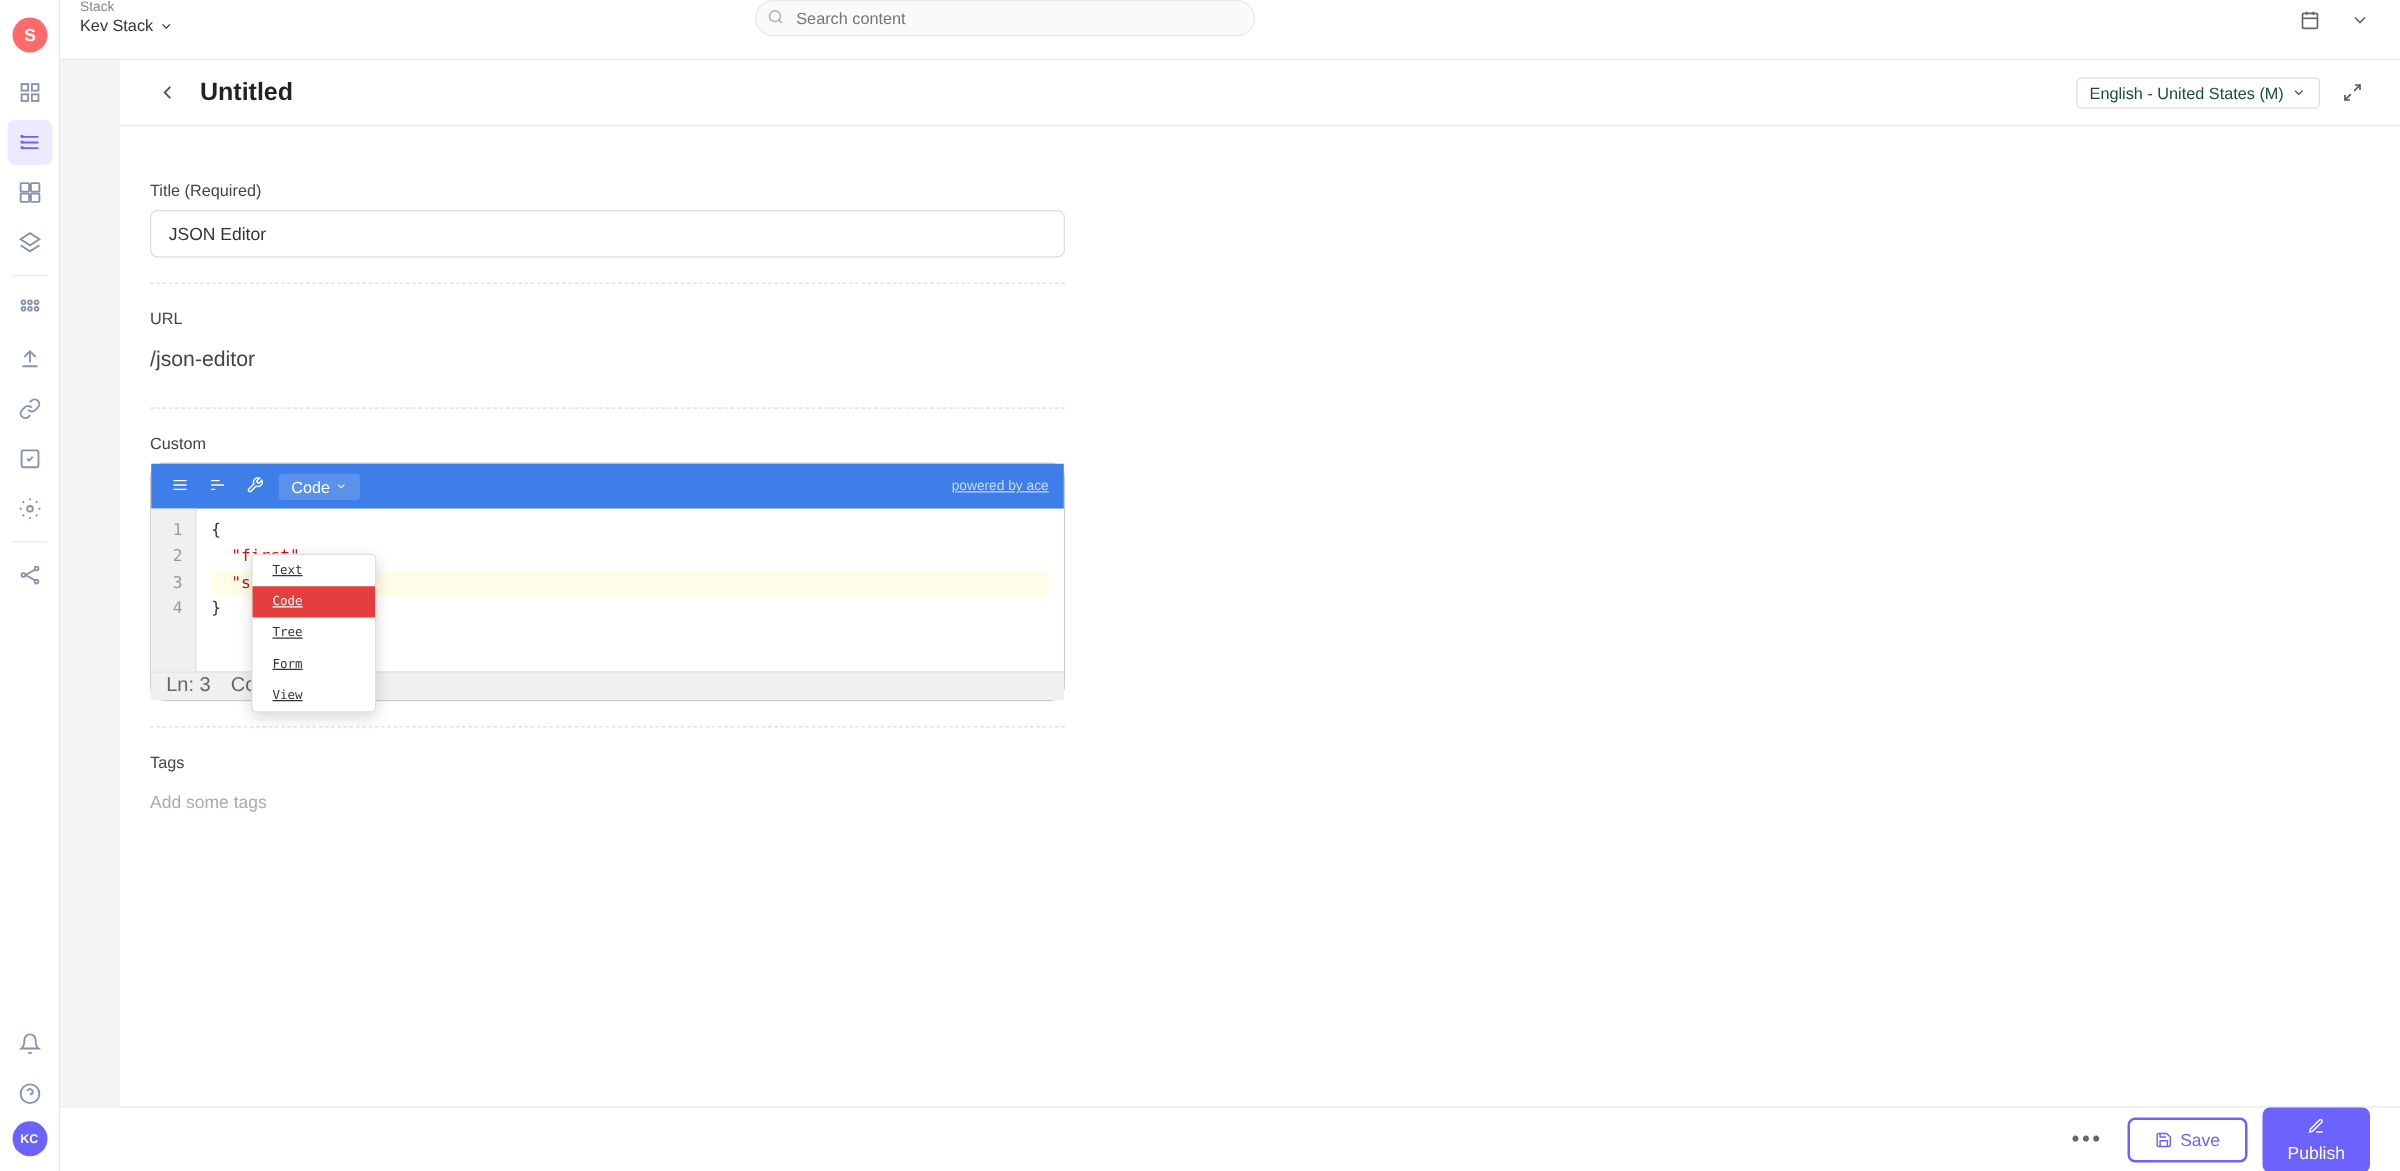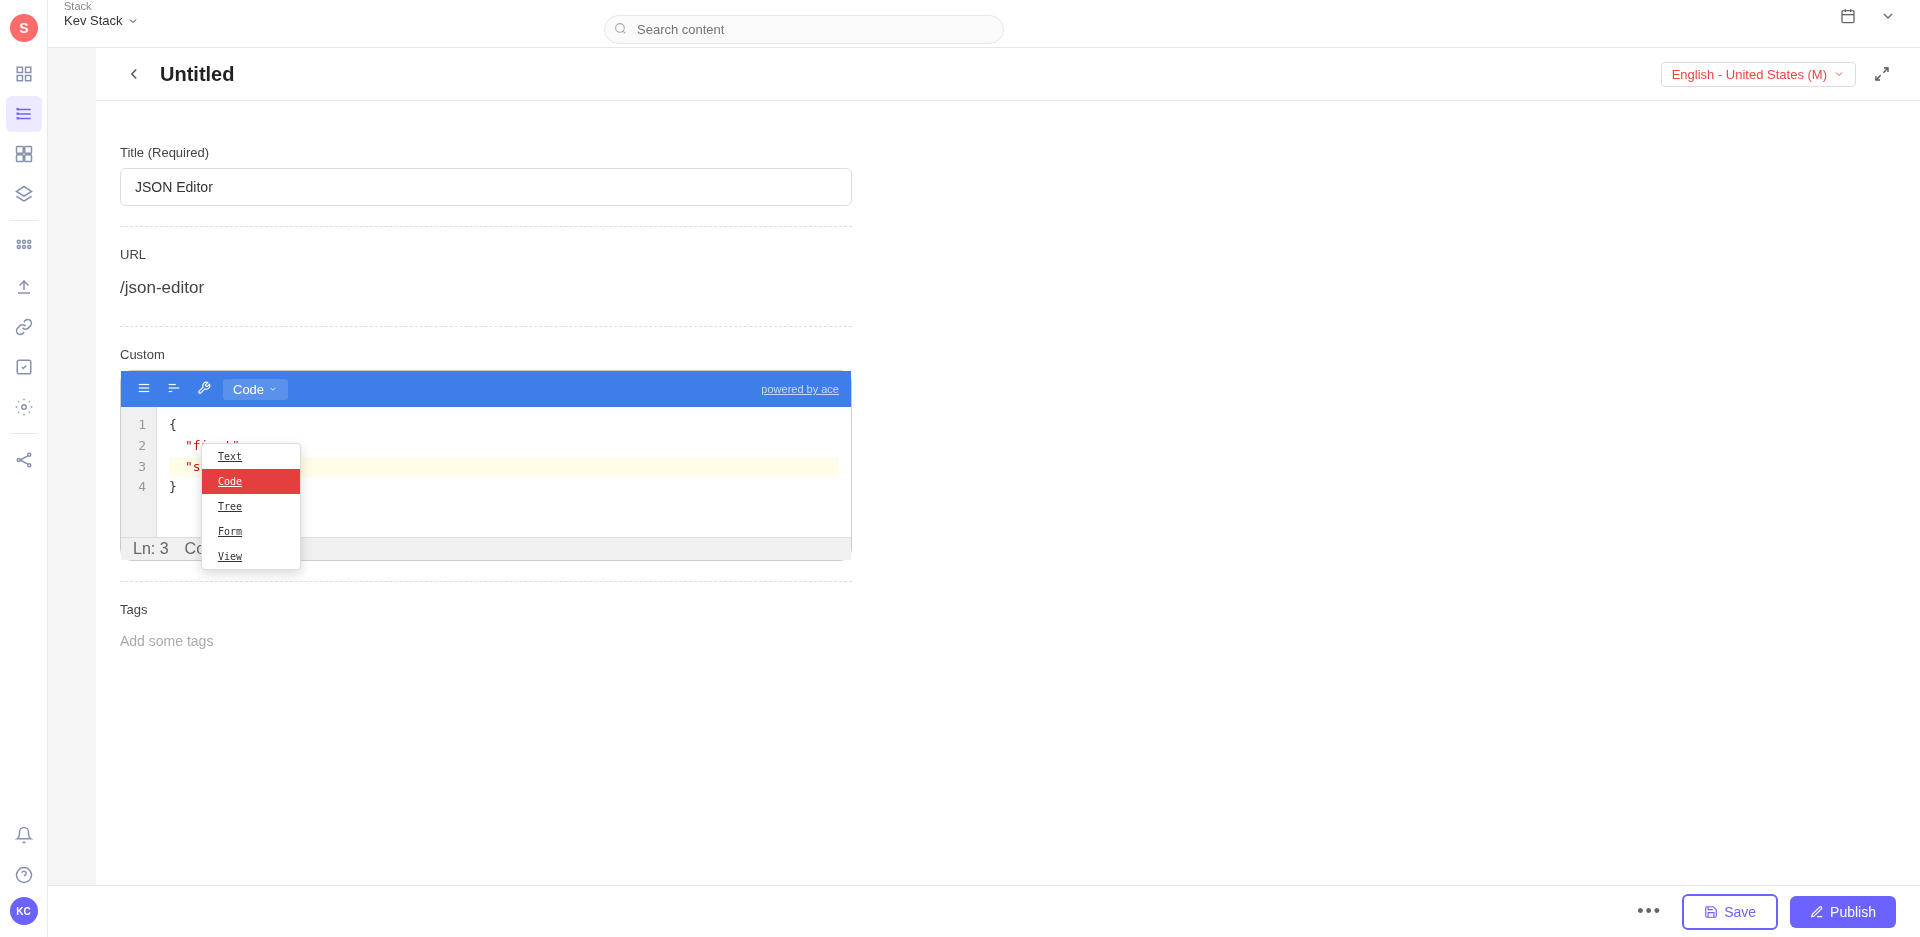--- a/index.html
+++ b/index.html
@@ -89,21 +89,21 @@
       font-weight: 500;
       color: #333;
       display: flex;
       align-items: center;
       gap: 4px;
       cursor: pointer;
     }
     .search-bar {
       flex: 1;
       max-width: 400px;
-      margin: 15px auto;
+      margin: 0 auto;
       position: relative;
     }
     .search-bar input {
       width: 100%;
       padding: 6px 12px 6px 32px;
       border: 1px solid #e8e8e8;
       border-radius: 20px;
       font-size: 13px;
       color: #666;
       background: #fafafa;
@@ -182,21 +182,21 @@
     .page-title {
       font-size: 20px;
       font-weight: 600;
       color: #222;
     }
     .locale-selector {
       display: flex;
       align-items: center;
       gap: 6px;
       font-size: 13px;
-      color: #ef4444;
+      color: #14532d;
       cursor: pointer;
       border: 1px solid #ddd;
       border-radius: 4px;
       padding: 4px 10px;
     }
     .fullscreen-btn {
       width: 28px;
       height: 28px;
       display: flex;
       align-items: center;
@@ -393,20 +393,21 @@
       background: #6c63ff;
       color: white;
       border: none;
       border-radius: 6px;
       font-size: 14px;
       font-weight: 500;
       cursor: pointer;
       display: flex;
       align-items: center;
       gap: 6px;
+      flex-direction: column;
     }
   </style>
 </head>
 <body>
 
 <div class="sidebar">
   <div class="sidebar-logo">
     <svg viewBox="0 0 32 32" width="32" height="32">
       <circle cx="16" cy="16" r="14" fill="#ff6b6b"></circle>
       <text x="16" y="21" text-anchor="middle" fill="white" font-size="14" font-weight="bold" font-family="sans-serif">S</text>

